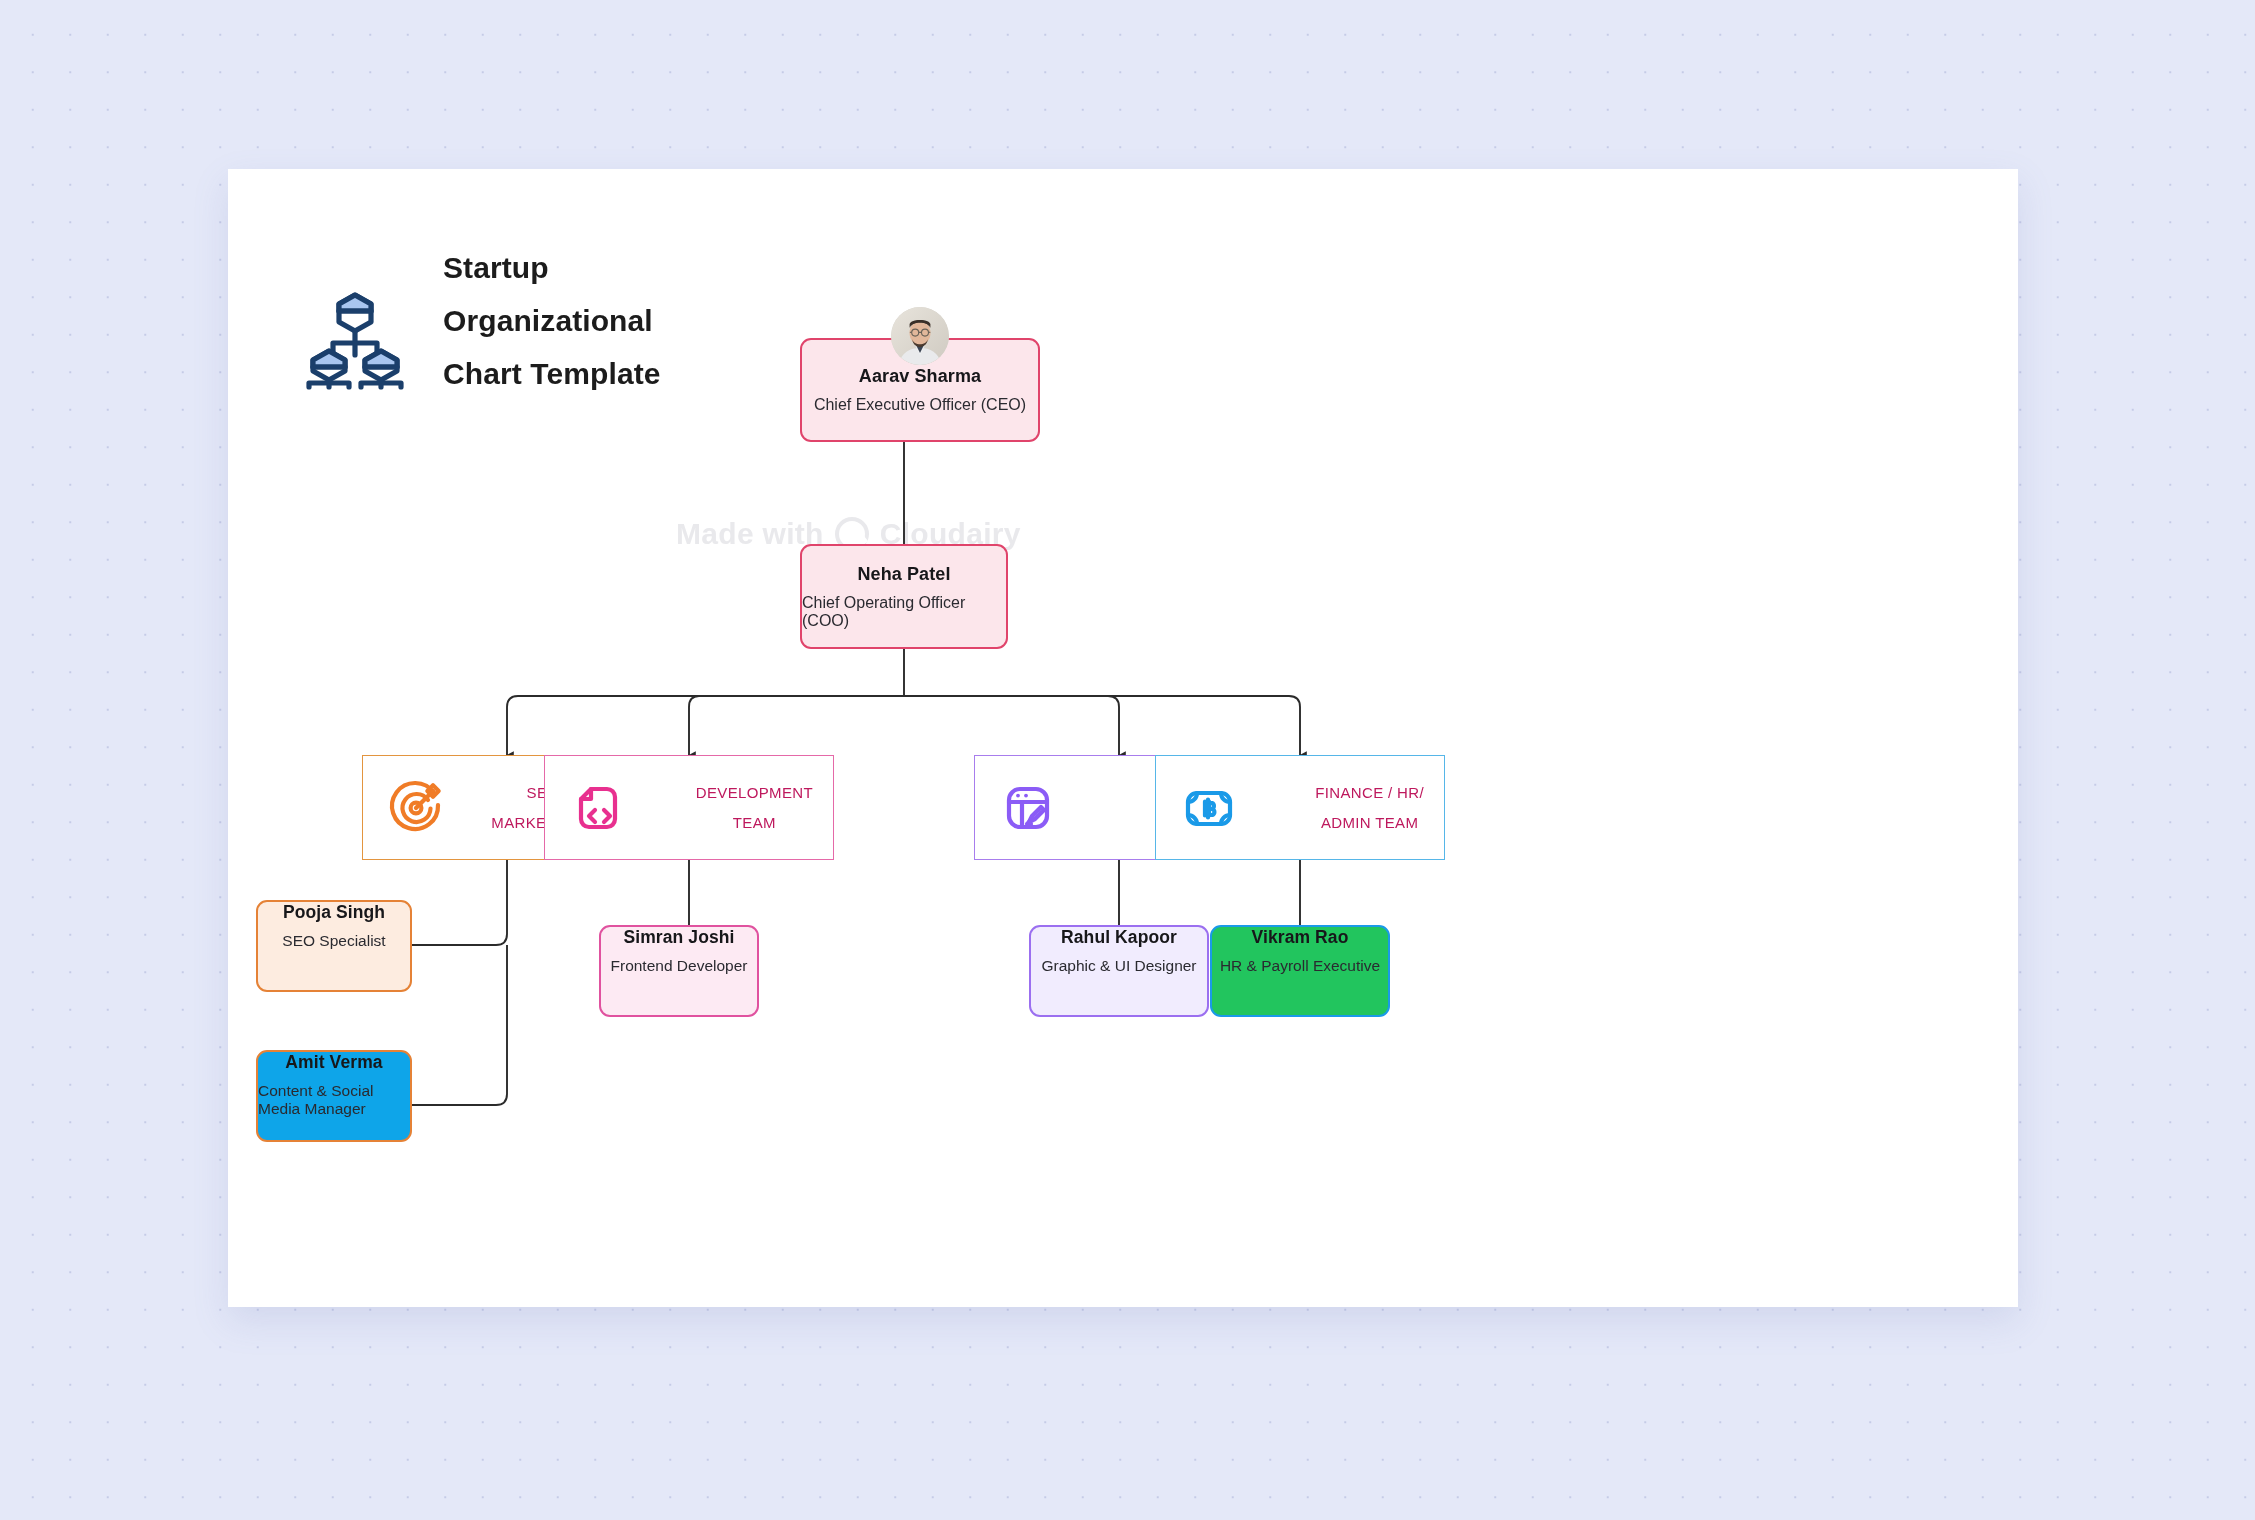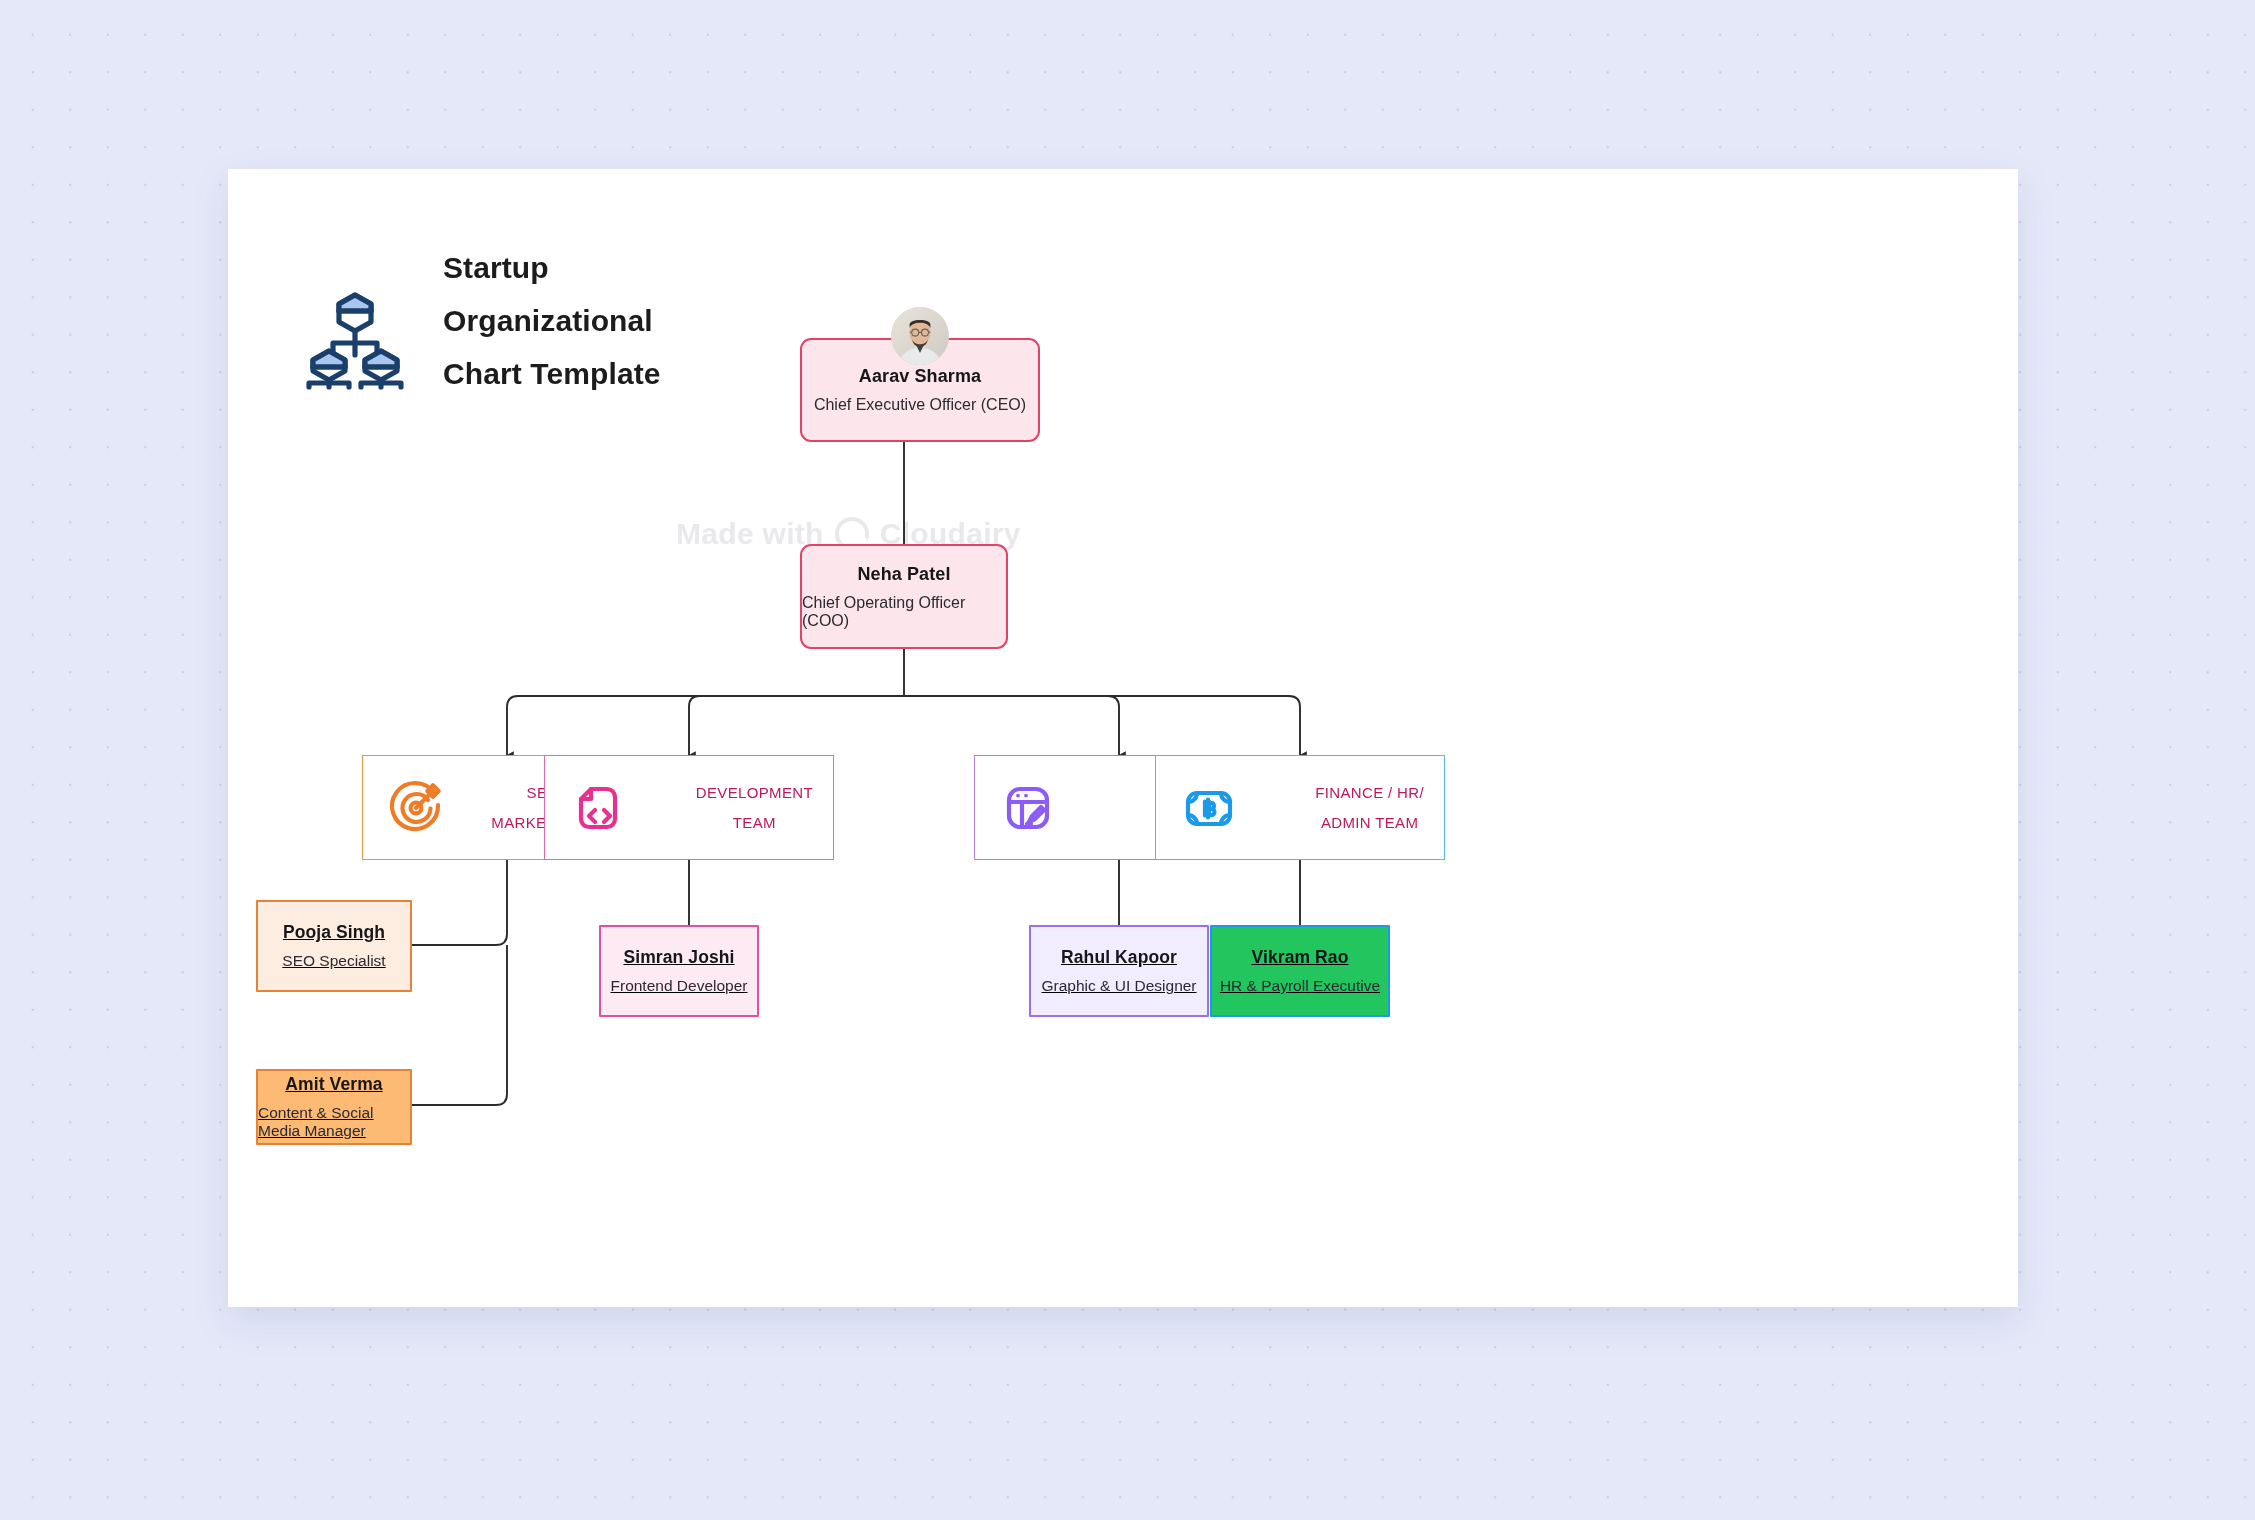--- a/index.html
+++ b/index.html
@@ -134,28 +134,27 @@
     text-align: center;
     font-size: 15px;
     color: #be185d;
     line-height: 2.0;
     letter-spacing: 0.35px;
     white-space: pre-line;
   }
 
   
   .staff {
-    border-radius: 1px;
+    border-radius: 11px;
     border: 2.4px solid #cccccc;
     display: flex;
     flex-direction: column;
     align-items: center;
-    justify-content: center;
+    justify-content: flex-start;
     gap: 9px;
-    text-decoration: underline;
   }
   .staff .person-name {
     font-size: 17.5px; font-weight: 700; color: #17171a; letter-spacing: 0.1px;
   }
   .staff .person-role {
     font-size: 15.5px; font-weight: 400; color: #2a2a30;
   }
 </style>
 </head>
 <body>
@@ -322,21 +321,21 @@
     </span>
     <span class="dept-label">FINANCE / HR/
 ADMIN TEAM</span>
   </div>
 
   <div class="node staff" style="left:28px; top:731px; width:156px; height:92px; border-color:#e58236; background:#fdece0;">
     <span class="person-name">Pooja Singh</span>
     <span class="person-role">SEO Specialist</span>
   </div>
 
-  <div class="node staff" style="left:28px; top:900px; width:156px; height:76px; border-color:#e58236; background:#fdba74;">
+  <div class="node staff" style="left:28px; top:881px; width:156px; height:92px; border-color:#e58236; background:#0ea5e9;">
     <span class="person-name">Amit Verma</span>
     <span class="person-role">Content &amp; Social Media Manager</span>
   </div>
 
   <div class="node staff" style="left:371px; top:756px; width:160px; height:92px; border-color:#e0529f; background:#fdeaf3;">
     <span class="person-name">Simran Joshi</span>
     <span class="person-role">Frontend Developer</span>
   </div>
 
   <div class="node staff" style="left:801px; top:756px; width:180px; height:92px; border-color:#9b6ff0; background:#f1ecfe;">

